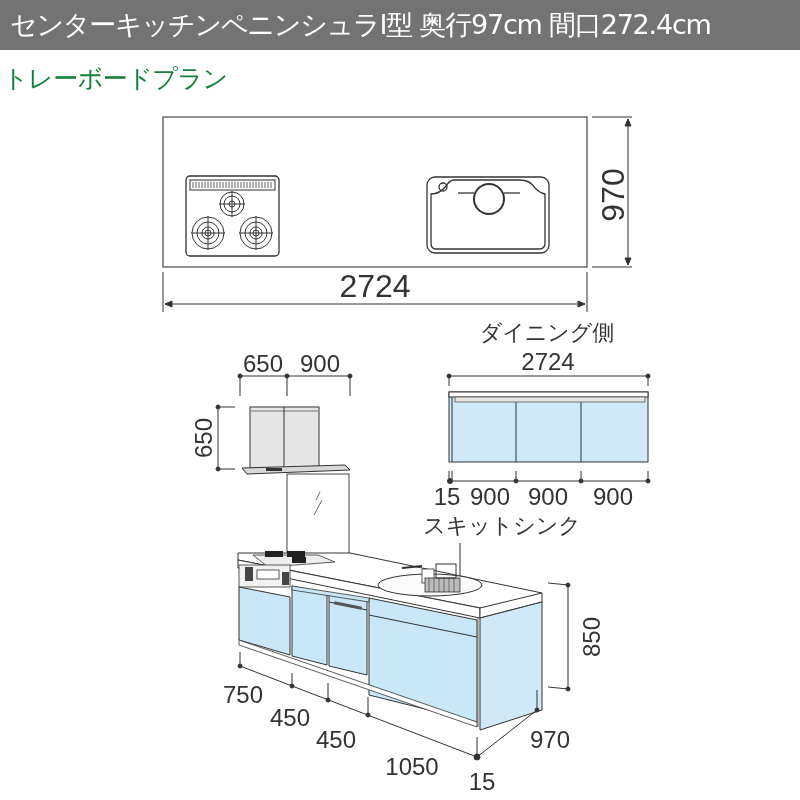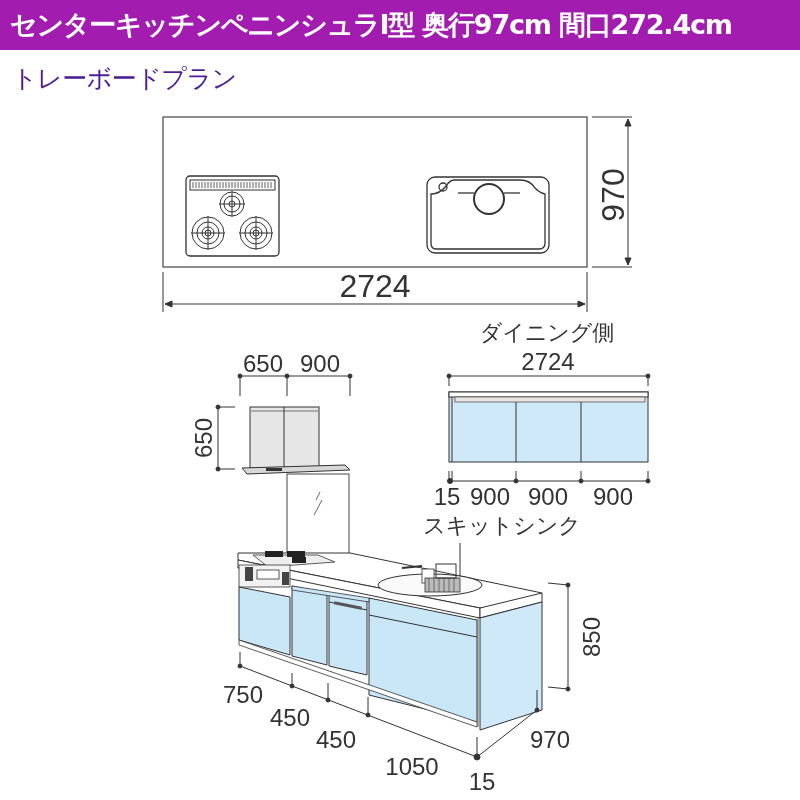--- a/index.html
+++ b/index.html
@@ -1,19 +1,19 @@
 <!DOCTYPE html>
 <html><head>
 <meta charset="utf-8">
 <style>
   html, body { margin:0; padding:0; background:#ffffff; }
   body { width:800px; height:800px; position:relative; overflow:hidden; font-family:"DejaVu Sans", sans-serif; }
-  .header { position:absolute; left:0; top:0; width:800px; height:50px; background:#a21caf;font-weight:bold; }
+  .header { position:absolute; left:0; top:0; width:800px; height:50px; background:#737373; }
   .header-title { position:absolute; left:10px; top:4px; color:#ffffff; font-size:27px; line-height:42px; letter-spacing:-1.2px; white-space:nowrap; font-family:"DejaVu Sans", sans-serif; }
-  .subtitle { position:absolute; left:12px; top:62px; font-size:25px; color:#4c1d95; letter-spacing:-0.5px; font-family:"DejaVu Sans", sans-serif; }
+  .subtitle { position:absolute; left:3px; top:62px; font-size:25px; color:#15803d; letter-spacing:-0.5px; font-family:"DejaVu Sans", sans-serif; }
   svg.drawing { position:absolute; left:0; top:0; }
   .dim { font-family:"Liberation Sans", sans-serif; fill:#333; }
   .label { font-family:"DejaVu Sans", sans-serif; fill:#333; }
 </style>
 </head>
 <body>
 
 <div class="header">
   <div class="header-title">センターキッチンペニンシュラI型 奥行97cm 間口272.4cm</div>
 </div>

